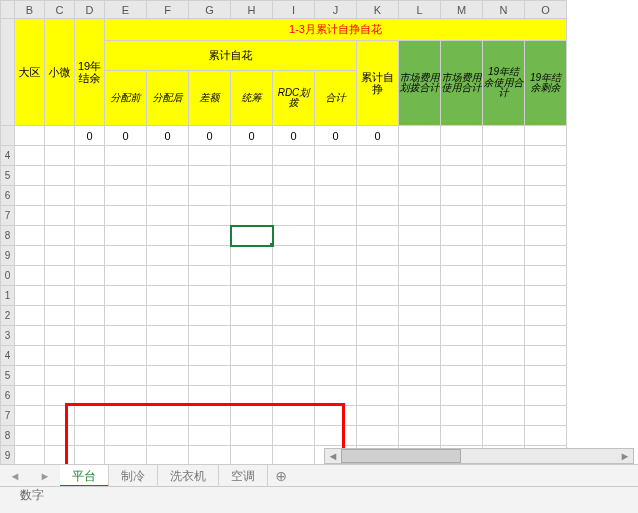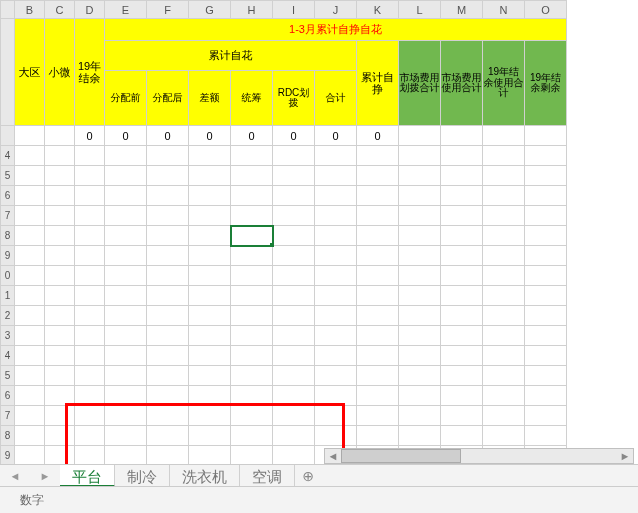--- a/index.html
+++ b/index.html
@@ -47,21 +47,21 @@
   td { background: #fff; height: 20px; }
   .col-B { width: 30px; }
   .col-C { width: 30px; }
   .col-D { width: 30px; }
   .col-EtoO { width: 42px; }
   .yellow { background: #ffff00 !important; }
   .red    { color: #ff0000; font-weight: bold; }
   .black  { color: #000; font-weight: bold; }
   .green  { background: #71b84f !important; color:#000; font-weight:bold; }
   td.hdr { font-weight: bold; font-size: 11px; line-height: 1.1; }
-  td.hdr2 { font-size: 10px; line-height: 1.05; }
+  td.hdr2 { font-size: 10px; line-height: 1.05; font-style: italic; }
   
   .sel {
     outline: 2px solid #1a7f37;
     outline-offset: -1px;
     position: relative;
   }
   .sel::after {
     content: '';
     position: absolute;
     right: -3px; bottom: -3px;
@@ -93,39 +93,39 @@
   .scroll-left {
     position: absolute; left: 0; top:0; width: 60px; height: 22px;
     display:flex; align-items:center; justify-content:space-around;
     color:#999;
   }
   .tab {
     padding: 3px 12px 0 12px;
     border-right: 1px solid #d0d0d0;
     color: #777;
     cursor: pointer;
-    font-size: 15px;
+    font-size: 12px;
   }
   .tab.active {
     background: #fff;
     color: #1a7f37;
     border-bottom: 2px solid #1a7f37;
     margin-bottom: -1px;
   }
   .addtab {
     width: 26px; display:flex; align-items:center; justify-content:center;
     color:#888; font-size: 14px;
   }
   
   .statusbar {
     position: absolute;
     left:0; bottom:0; width:100%; height: 27px;
     background: #f3f3f3;
     border-top: 1px solid #ccc;
-    display:flex; align-items:center;
+    display:flex; align-items:flex-start;
     padding-left: 20px;
     color:#666;
     font-size: 12px;
   }
   
   .hscroll {
     position:absolute;
     right: 4px;
     bottom: 49px;
     height: 16px;

